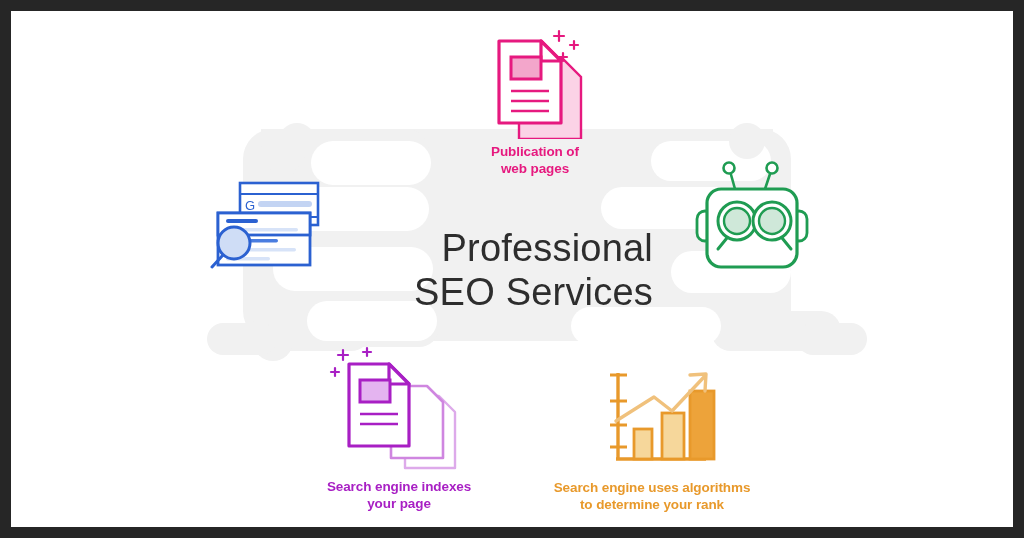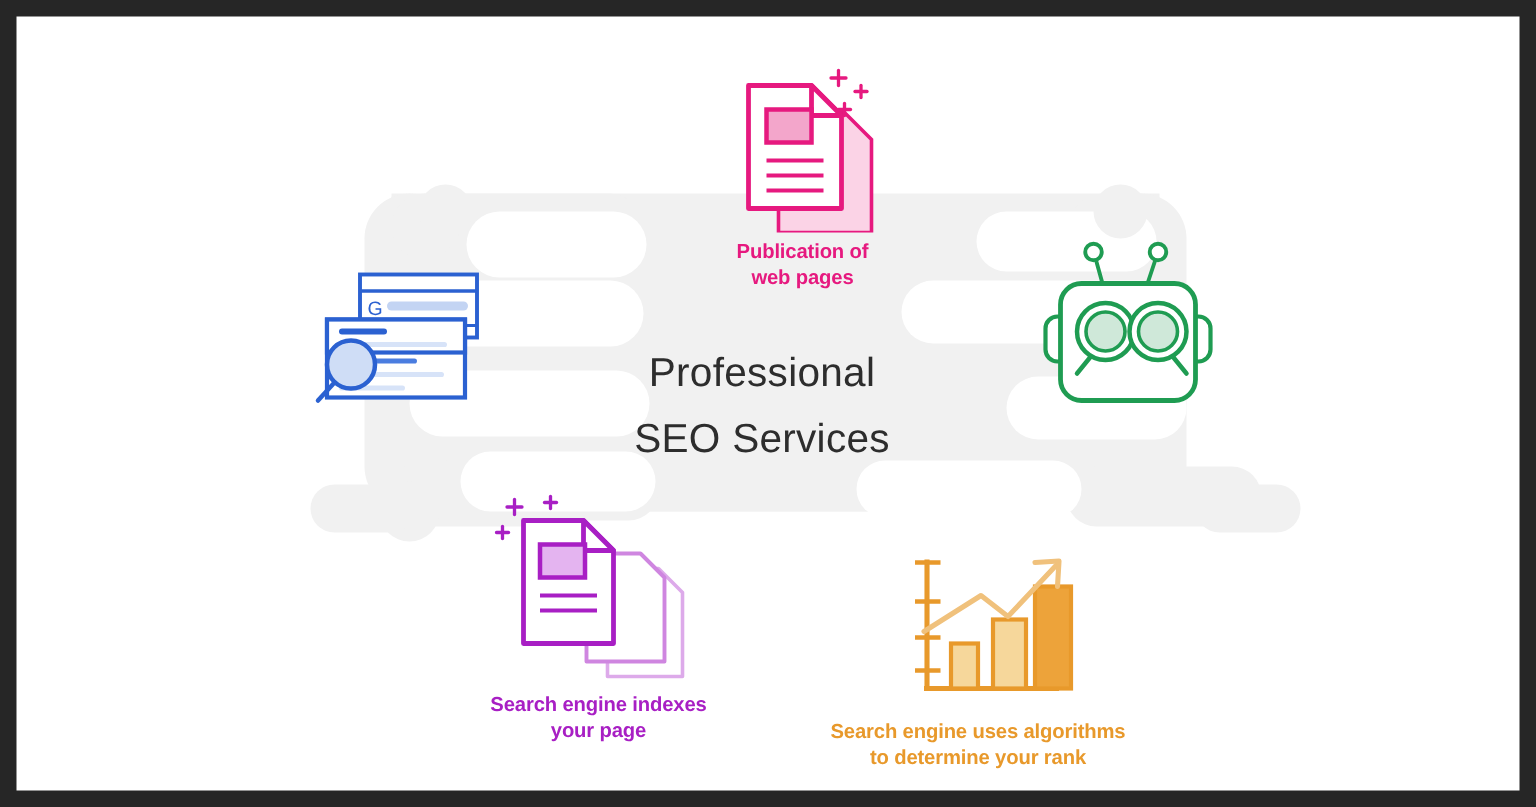--- a/index.html
+++ b/index.html
@@ -60,34 +60,34 @@
     white-space: pre-line;
     margin-top: 4px;
   }
 
   
   #center-title {
     position: absolute;
     left: 352px;
     top: 215px;
     width: 290px;
-    text-align: center;
-    font-size: 27px;
+    text-align: right;
+    font-size: 38px;
     line-height: 44px;
     color: #2d2d2d;
     white-space: pre-line;
     font-weight: normal;
     letter-spacing: 0.2px;
   }
 
   
-  #node-publication { left: 444px; top: 24px;  width: 160px; }
+  #node-publication { left: 444px; top: 8px;  width: 160px; }
   #node-serp        { left: 152px; top: 166px; width: 210px; }
   #node-robots      { left: 646px; top: 148px; width: 190px; }
-  #node-indexes     { left: 288px; top: 318px; width: 200px; }
+  #node-indexes     { left: 288px; top: 335px; width: 200px; }
   #node-algorithms  { left: 516px; top: 352px; width: 250px; }
 </style>
 </head>
 <body>
 
 <div id="frame">
   <div id="canvas">
 
     <svg id="bg-art" viewBox="0 0 1002 516" aria-hidden="true">
       <g fill="#f1f1f1">

